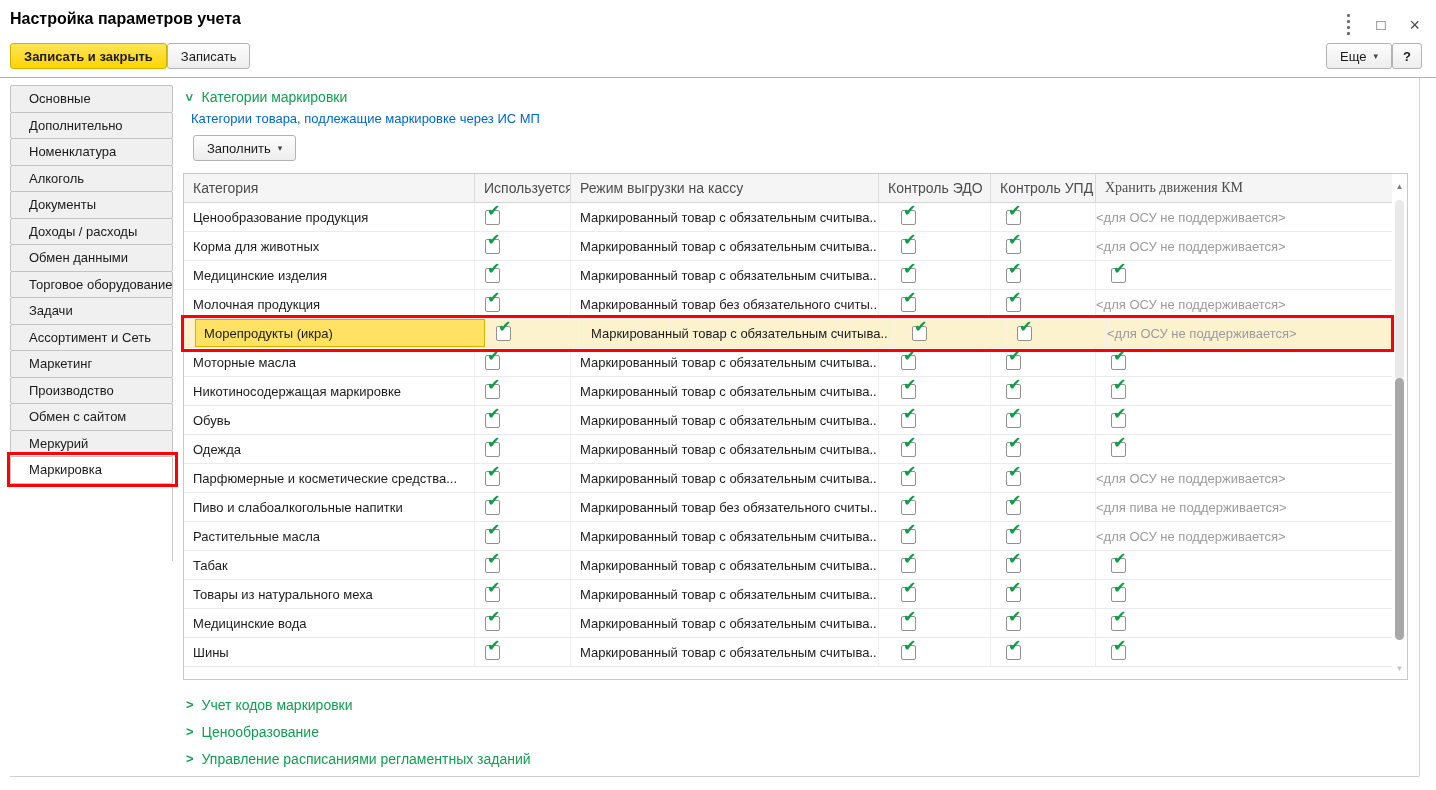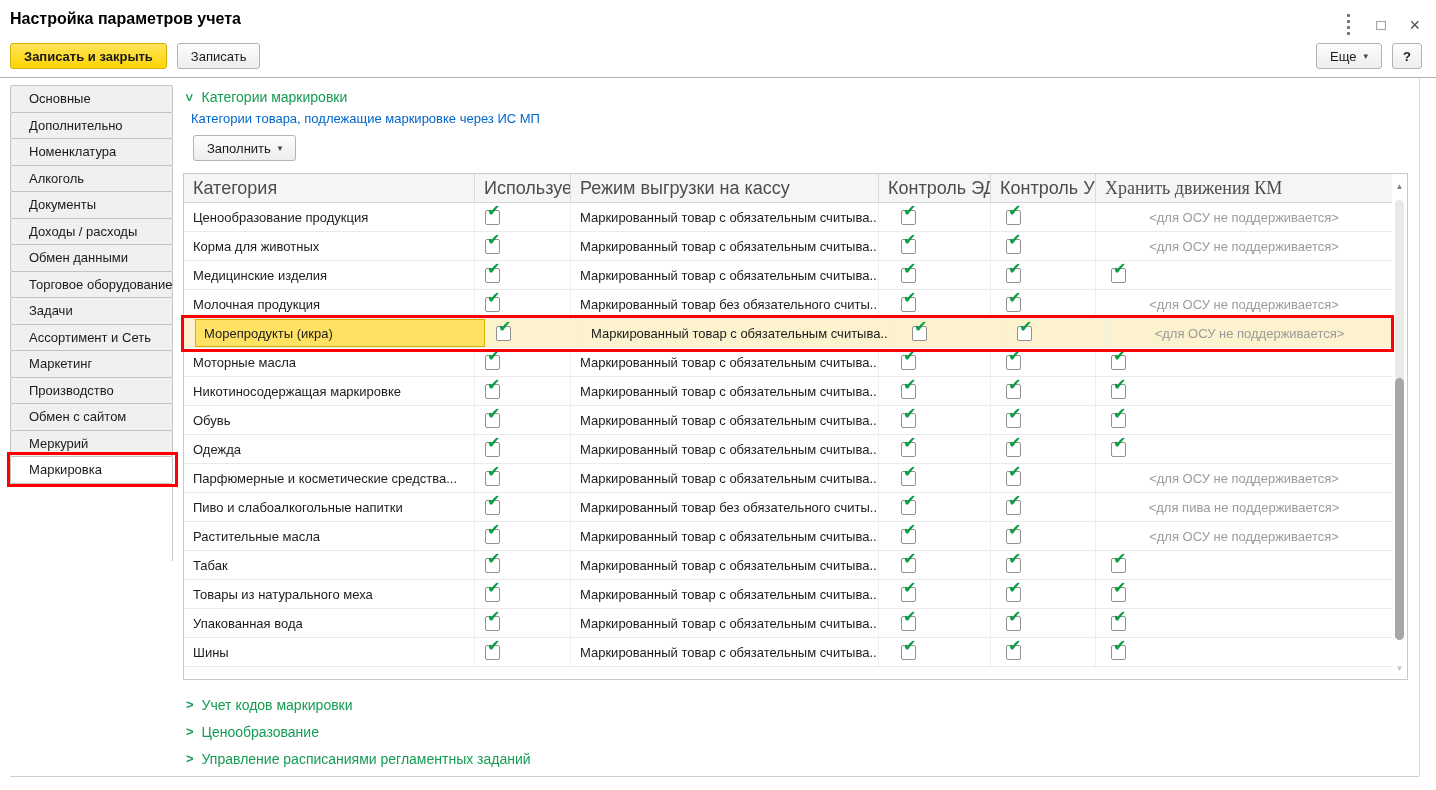--- a/index.html
+++ b/index.html
@@ -8,21 +8,21 @@
   .window { position:relative; width:1436px; height:790px; background:#fff; }
 
   .title { position:absolute; left:10px; top:10px; font-size:16px; font-weight:bold; color:#000; }
 
   .win-controls { position:absolute; right:16px; top:12px; display:flex; gap:24px; align-items:center; }
   .kebab { display:flex; flex-direction:column; gap:3px; padding:2px; cursor:pointer; }
   .kebab i { width:3px; height:3px; background:#6e6e6e; border-radius:1px; }
   .wc-btn { font-size:15px; color:#4a4a4a; line-height:16px; cursor:pointer; }
   .wc-btn.close { font-size:18px; }
 
-  .toolbar { position:absolute; left:10px; top:43px; width:1412px; display:flex; gap:10px; align-items:flex-start; }
+  .toolbar { position:absolute; left:10px; top:43px; width:1412px; display:flex; align-items:flex-start; }
   .btn { height:26px; border:1px solid #b3b3b3; border-radius:3px;
     background:linear-gradient(#fdfdfd,#ededed); font-size:13px; color:#1a1a1a;
     padding:0 13px; display:inline-flex; align-items:center; gap:7px; cursor:pointer;
     font-family:inherit; }
   .btn-yellow { background:linear-gradient(#ffe45c, var(--button-yellow)); border-color:#d4b000; font-weight:bold; }
   .spacer { flex:1; }
   .btn-help { padding:0 10px; font-weight:bold; }
   .arr { font-size:9px; color:#444; }
 
   .divider-top { position:absolute; left:0; top:77px; width:1436px; height:1px; background:#b0b0b0; }
@@ -46,33 +46,33 @@
   .subtitle-link { position:absolute; left:191px; top:111px; font-size:13px;
     color:var(--link-blue); text-decoration:none; cursor:pointer; }
   .fill-btn { position:absolute; left:193px; top:135px; }
 
   .table { position:absolute; left:183px; top:173px; width:1225px; height:507px;
     border:1px solid #c9c9c9; background:#fff; }
   .tgrid { position:absolute; left:0; top:0; width:1208px; }
   .thead, .trow { display:grid; grid-template-columns:291px 96px 308px 112px 105px 1fr;
     height:29px; align-items:stretch; }
   .thead { background:#f5f5f5; border-bottom:1px solid #d5d5d5; }
-  .hcell { font-size:18px; color:#4d4d4d; display:flex; align-items:center;
+  .hcell { font-size:14px; color:#4d4d4d; display:flex; align-items:center;
     padding-left:9px; border-right:1px solid #dadada; white-space:nowrap; overflow:hidden; cursor:pointer; }
   .hcell:last-child { border-right:none;font-family:Liberation Serif, serif; }
   .trow { border-bottom:1px solid #ebebeb; cursor:pointer; }
   .ccell { display:flex; align-items:center; border-right:1px solid #efefef;
     font-size:13px; color:#1c1c1c; white-space:nowrap; overflow:hidden; }
   .ccell:last-child { border-right:none; }
   .cell-cat { padding-left:9px; }
   .cell-used { padding-left:10px; }
   .cell-mode { padding-left:9px; }
   .cell-edo { padding-left:22px; }
   .cell-upd { padding-left:15px; }
-  .cell-km { padding-left:0; justify-content:center; }
+  .cell-km { padding-left:0; }
   .cell-km.has-cb { justify-content:flex-start; padding-left:15px; }
   .kmtext { color:var(--placeholder-gray); font-size:13px; }
 
   .cb { position:relative; width:15px; height:15px; border:1px solid #919191;
     border-radius:2px; background:#fff; flex:0 0 auto; cursor:pointer; }
   .cb .mark { position:absolute; left:1px; top:-8px; font-size:16px; line-height:16px;
     font-weight:700; color:var(--check-green); }
 
   .trow.hl { background:var(--highlight-row);padding-left:11px; }
   .trow.hl .cell-cat { background:var(--highlight-cell); box-shadow:inset 0 0 0 1px #dcb200; }
@@ -570,21 +570,21 @@
               </div>
             </div>
             <div class="ccell cell-km has-cb">
               <div class="cb">
                 <span class="mark">✔</span>
               </div>
             </div>
           </div>
           <div class="trow">
             <div class="ccell cell-cat">
-              <span>Упакованная вода</span>
+              <span>Медицинские вода</span>
             </div>
             <div class="ccell cell-used">
               <div class="cb">
                 <span class="mark">✔</span>
               </div>
             </div>
             <div class="ccell cell-mode">
               <span>Маркированный товар с обязательным считыва...</span>
             </div>
             <div class="ccell cell-edo">

